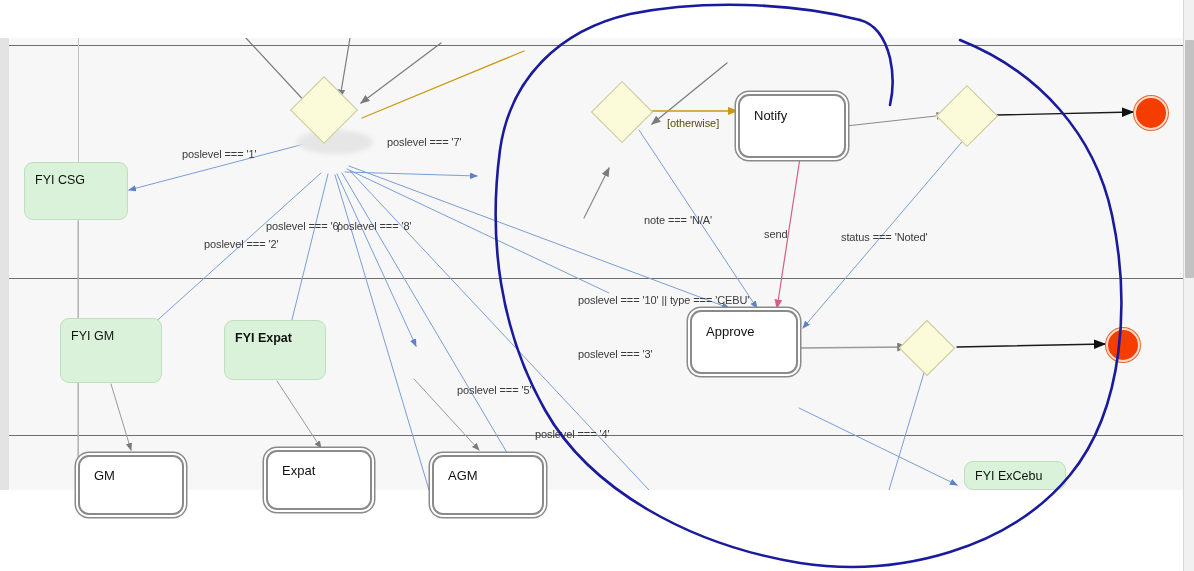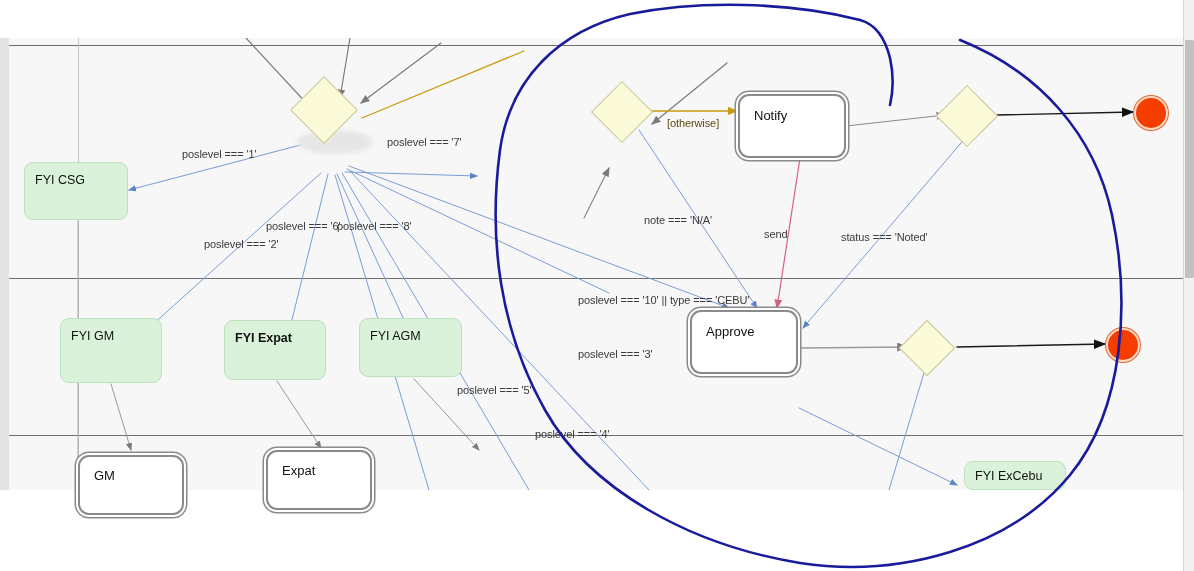--- a/index.html
+++ b/index.html
@@ -249,38 +249,38 @@
 
   <div class="node fyi-box" style="left:24px;top:162px;width:104px;height:58px;">
     <span class="lbl">FYI CSG</span>
   </div>
   <div class="node fyi-box" style="left:60px;top:318px;width:102px;height:65px;">
     <span class="lbl">FYI GM</span>
   </div>
   <div class="node fyi-box" style="left:224px;top:320px;width:102px;height:60px;font-weight:bold;">
     <span class="lbl">FYI Expat</span>
   </div>
-  <div class="node fyi-box" style="left:359px;top:318px;width:103px;height:59px;">
-    <span class="lbl">FYI AGM</span>
-  </div>
   <div class="node fyi-box" style="left:964px;top:461px;width:102px;height:29px;">
     <span class="lbl" style="top:8px;">FYI ExCebu</span>
   </div>
 
   <div class="node task-box" style="left:738px;top:94px;width:108px;height:64px;">
     <span class="lbl">Notify</span>
   </div>
   <div class="node task-box" style="left:690px;top:310px;width:108px;height:64px;">
     <span class="lbl">Approve</span>
   </div>
   <div class="node task-box" style="left:78px;top:455px;width:106px;height:60px;">
     <span class="lbl" style="top:12px;">GM</span>
   </div>
   <div class="node task-box" style="left:266px;top:450px;width:106px;height:60px;">
     <span class="lbl" style="top:12px;">Expat</span>
+  </div>
+  <div class="node task-box" style="left:432px;top:455px;width:112px;height:60px;">
+    <span class="lbl" style="top:12px;">AGM</span>
   </div>
 
   <div class="edge-label" style="left:182px;top:148px;">poslevel === '1'</div>
   <div class="edge-label" style="left:387px;top:136px;">poslevel === '7'</div>
   <div class="edge-label" style="left:266px;top:220px;">poslevel === '6'</div>
   <div class="edge-label" style="left:337px;top:220px;">poslevel === '8'</div>
   <div class="edge-label" style="left:204px;top:238px;">poslevel === '2'</div>
   <div class="edge-label amber" style="left:667px;top:117px;">[otherwise]</div>
   <div class="edge-label" style="left:644px;top:214px;">note === 'N/A'</div>
   <div class="edge-label" style="left:764px;top:228px;">send</div>

